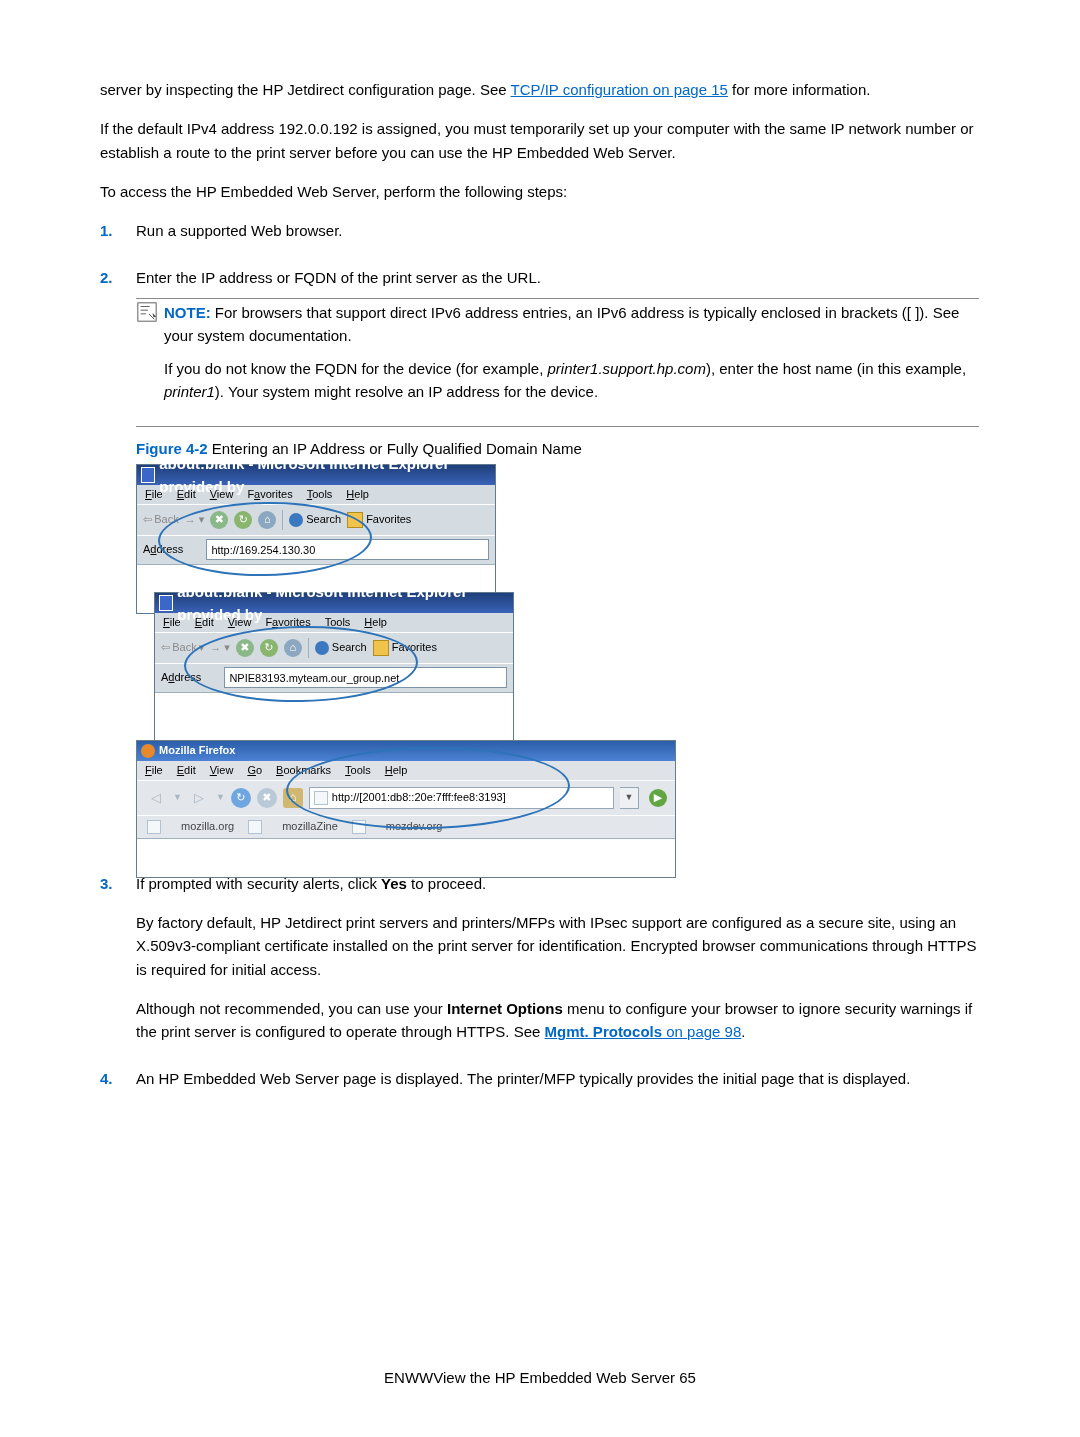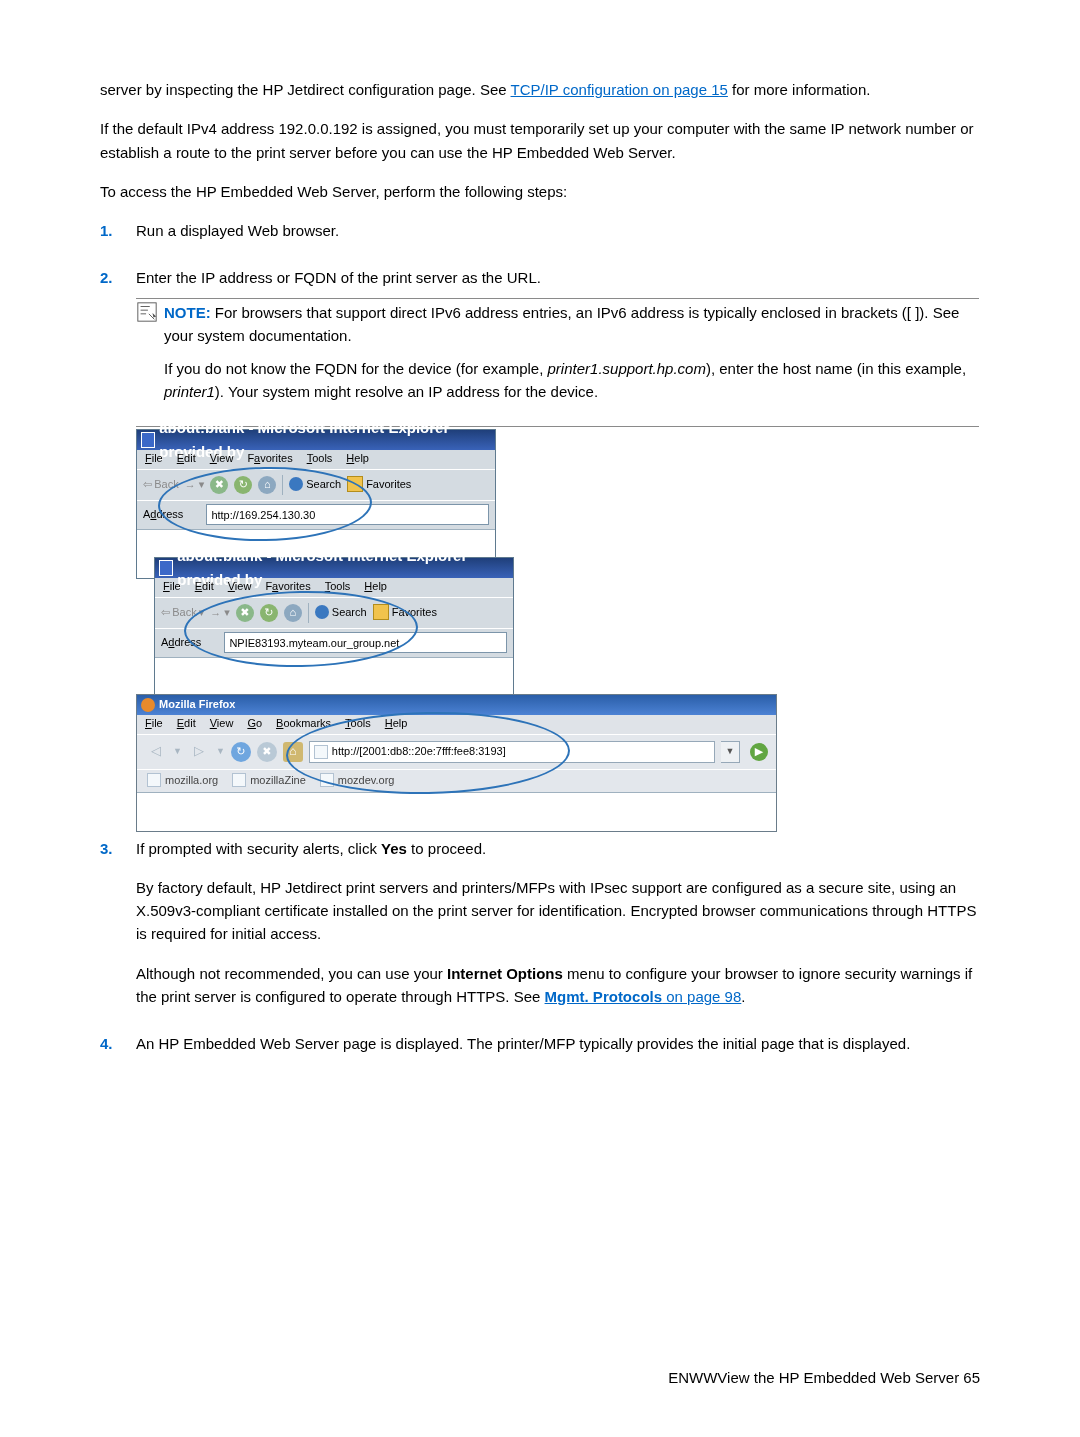--- a/index.html
+++ b/index.html
@@ -48,43 +48,43 @@
 .ffwin .toolbar{height:30px;display:flex;align-items:center;gap:6px;padding:2px 8px;background:#e3e7ec;border-top:1px solid #fff}
 .ffarrow{width:22px;height:22px;border-radius:4px;display:inline-flex;align-items:center;justify-content:center;color:#a8b6c2;font-size:13px}
 .ffstop{width:20px;height:20px;border-radius:50%;background:#b9c9d6;display:inline-flex;align-items:center;justify-content:center;color:#fff;font-size:11px}
 .ffrel{width:20px;height:20px;border-radius:50%;background:#6fa6df;display:inline-flex;align-items:center;justify-content:center;color:#fff}
 .ffhome{width:20px;height:20px;display:inline-flex;align-items:center;justify-content:center;background:#d0b870;border-radius:3px;color:#fff;font-size:12px}
 .ffaddr{flex:1;height:20px;background:#fff;border:1px solid #96a8b8;display:flex;align-items:center;padding:0 4px;font-size:11px;gap:4px}
 .ffaddr .pg{width:12px;height:12px;border:1px solid #b2c2d2;background:#f4f8fb;display:inline-block}
 .ffdrop{width:18px;height:20px;border:1px solid #96a8b8;background:#eef1f4;display:flex;align-items:center;justify-content:center;font-size:9px;color:#555;border-left:none}
 .ffgo{width:18px;height:18px;border-radius:50%;background:#61a642;display:inline-flex;align-items:center;justify-content:center;color:#fff;font-size:11px;margin-left:4px}
 .ffwin .bookmarks{height:22px;display:flex;align-items:center;gap:14px;padding:0 10px;font-size:11px;background:#e3e7ec;border-top:1px solid #fff}
-.ffwin .bookmarks .bm{display:inline-flex;align-items:center;gap:4px;color:#444}
+.ffwin .bookmarks .bm{display:inline-flex;align-items:center;gap:20px;color:#444}
 .ffwin .bookmarks .bm .pg{width:12px;height:12px;border:1px solid #b2c2d2;background:#f4f8fb;display:inline-block}
 .ffwin .content{height:38px;background:#fff;border-top:1px solid #9fb1bf}
-.footer{position:absolute;bottom:48px;left:100px;right:100px;display:flex;justify-content:flex-end;font-size:15px}
+.footer{position:absolute;bottom:48px;left:100px;right:100px;display:flex;justify-content:center;font-size:15px}
 .mt6{margin-top:6px}
 </style>
 </head>
 <body>
 
 <div class="page">
 
   <p>
     <span>server by inspecting the HP Jetdirect configuration page. See </span><a href="#" class="link">TCP/IP configuration on page 15</a><span> for more information.</span>
   </p>
 
   <p>If the default IPv4 address 192.0.0.192 is assigned, you must temporarily set up your computer with the same IP network number or establish a route to the print server before you can use the HP Embedded Web Server.</p>
   <p>To access the HP Embedded Web Server, perform the following steps:</p>
 
   <ol class="steps">
     <li class="step">
       <span class="num">1.</span>
       <div class="step-body">
-        <p>Run a displayed Web browser.</p>
+        <p>Run a supported Web browser.</p>
       </div>
     </li>
 
     <li class="step">
       <span class="num">2.</span>
       <div class="step-body">
         <p style="margin-bottom:8px">Enter the IP address or FQDN of the print server as the URL.</p>
 
         <hr class="note-sep">
         <div class="note-row">
@@ -96,20 +96,21 @@
                 <path d="M18 13l4 4-3 1z" fill="#555"></path>
               </svg>
           </span>
           <div style="flex:1">
             <p style="margin-bottom:10px"><span class="note-kw">NOTE:</span><span>   For browsers that support direct IPv6 address entries, an IPv6 address is typically enclosed in brackets ([ ]). See your system documentation.</span></p>
             <p style=""><span>If you do not know the FQDN for the device (for example, </span><em>printer1.support.hp.com</em><span>), enter the host name (in this example, </span><em>printer1</em><span>). Your system might resolve an IP address for the device.</span></p>
           </div>
         </div>
         <hr class="note-sep">
 
+        <p class="fig-title"><span class="figlabel">Figure 4-2</span><span>  Entering an IP Address or Fully Qualified Domain Name</span></p>
 
         <div class="figure">
 
           <div class="iewin" style="left:0;top:0;width:360px">
             <div class="titlebar">
                 <span class="ieicon-placeholder"></span>
                 <span style="font-weight:bold">about:blank - Microsoft Internet Explorer provided by</span>
               </div>
             <div class="menubar">
               <span><u>F</u>ile</span>
@@ -173,21 +174,21 @@
                 </span>
             </div>
             <div class="addrbar">
               <span class="addrlabel">A<u>d</u>dress</span>
               <input type="text" value="NPIE83193.myteam.our_group.net" style="">
             </div>
             <div class="content"></div>
           </div>
           <div class="oval" style="left:48px;top:162px;width:230px;height:72px"></div>
 
-          <div class="ffwin" style="left:0;top:265px;width:641px">
+          <div class="ffwin" style="left:0;top:276px;width:540px">
             <div class="titlebar">
                 <span class="fficon"></span>
                 <span style="font-weight:bold">Mozilla Firefox</span>
               </div>
             <div class="menubar">
               <span><u>F</u>ile</span>
               <span><u>E</u>dit</span>
               <span><u>V</u>iew</span>
               <span><u>G</u>o</span>
               <span><u>B</u>ookmarks</span>

